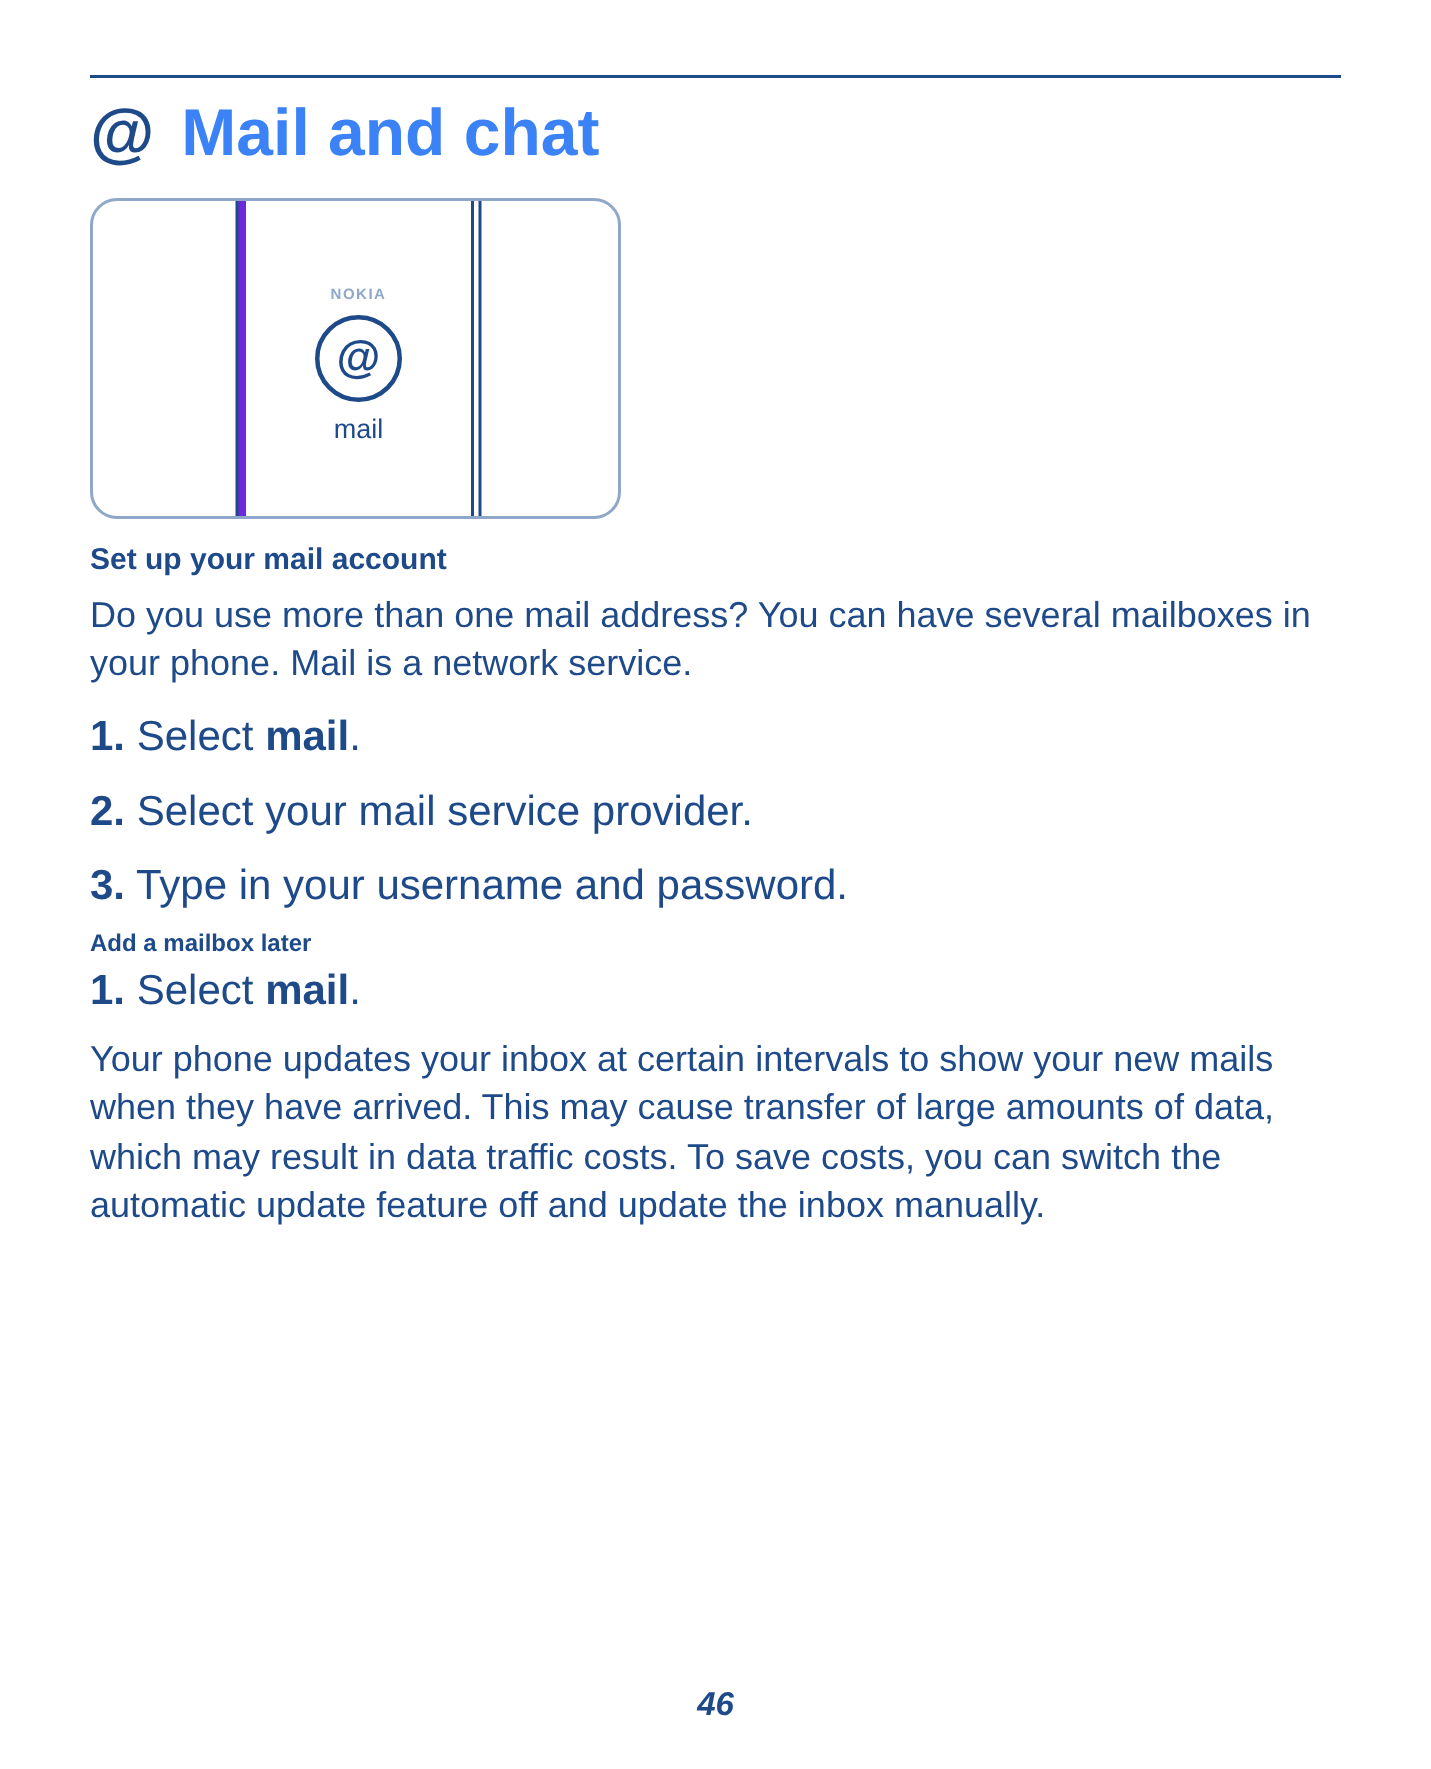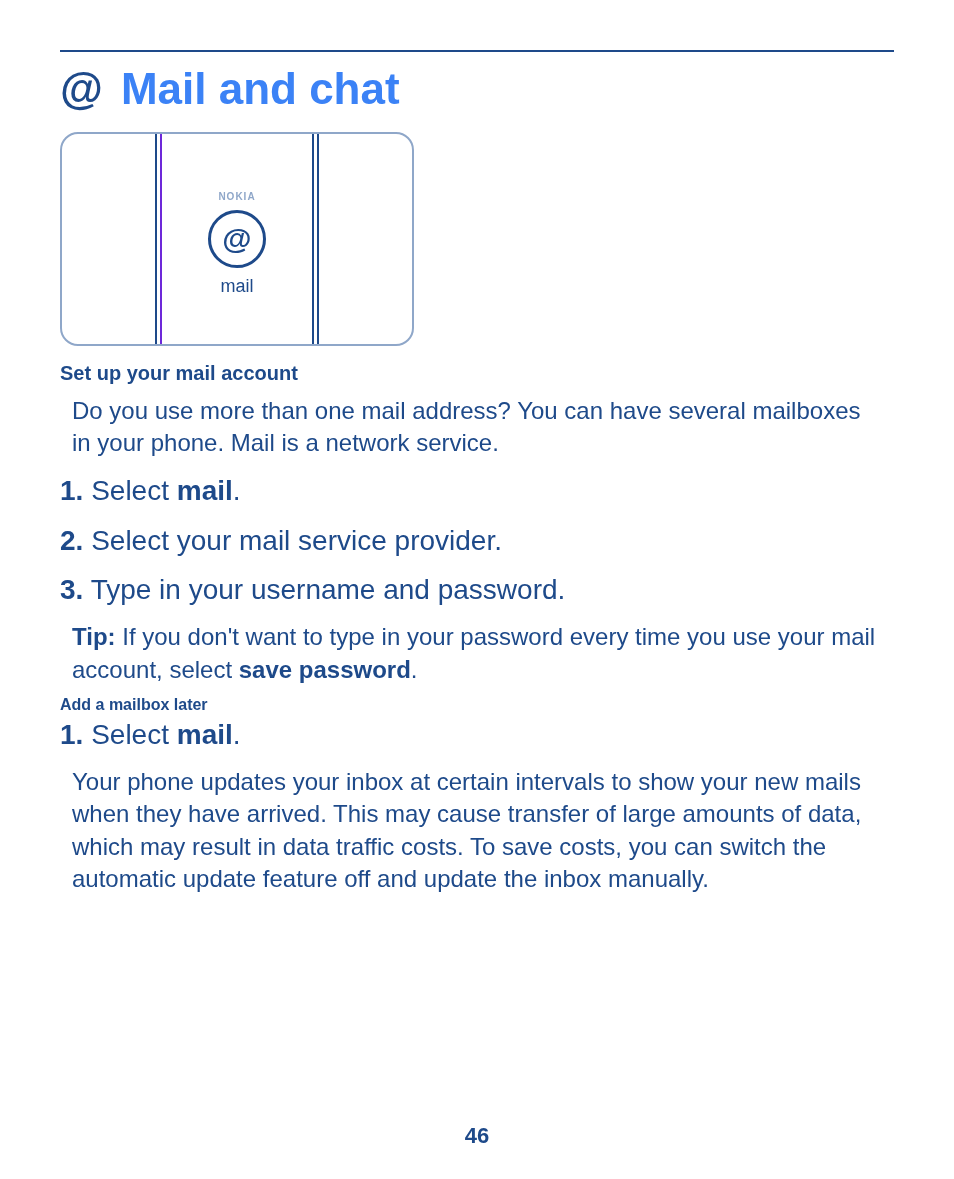--- a/index.html
+++ b/index.html
@@ -43,21 +43,21 @@
     border-radius: 18px;
     background: #fff;
     position: relative;
     margin-bottom: 16px;
     display: flex;
     align-items: stretch;
     justify-content: center;
   }
   .shot-center {
     width: 150px;
-    border-left: 2px solid #6d28d9;
+    border-left: 6px solid #6d28d9;
     border-right: 2px solid #1e4a8a;
     margin: 0 4px;
     display: flex;
     flex-direction: column;
     align-items: center;
     justify-content: center;
     gap: 8px;
     position: relative;
   }
   .shot-side {
@@ -104,21 +104,21 @@
   }
   .section-heading {
     font-size: 20px;
     font-weight: bold;
     color: #1e4a8a;
     margin: 6px 0 8px 0;
   }
   .body-text {
     font-size: 24px;
     line-height: 1.35;
-    margin: 10px 12px;
+    margin: 10px 0;
   }
   .step {
     font-size: 28px;
     line-height: 1.35;
     margin: 12px 0;
   }
   .step-num {
     font-weight: bold;
   }
   .b { font-weight: bold; }
@@ -135,20 +135,21 @@
   }
   .page-number {
     position: absolute;
     bottom: 30px;
     left: 0;
     right: 0;
     text-align: center;
     font-size: 22px;
     font-weight: bold;
     color: #1e4a8a;
+    font-style: italic;
   }
 </style>
 </head>
 <body>
 
 <div class="page">
   <div class="rule"></div>
 
   <div class="chapter-heading">
     <span class="at-big">@</span>
@@ -176,23 +177,20 @@
   </div>
 
   <div class="step">
     <span class="step-num">2.</span><span> Select your mail service provider.</span>
   </div>
 
   <div class="step">
     <span class="step-num">3.</span><span> Type in your username and password.</span>
   </div>
 
-  <div class="body-text">
-    <span class="b">Tip:</span><span> If you don't want to type in your password every time you use your mail account, select </span><span class="b">save password</span><span>.</span>
-  </div>
 
 
   <div class="sub-heading">Add a mailbox later</div>
 
   <div class="step" style="margin-top:2px">
     <span class="step-num">1.</span><span> Select </span><span class="b">mail</span><span>.</span>
   </div>
 
 
 

